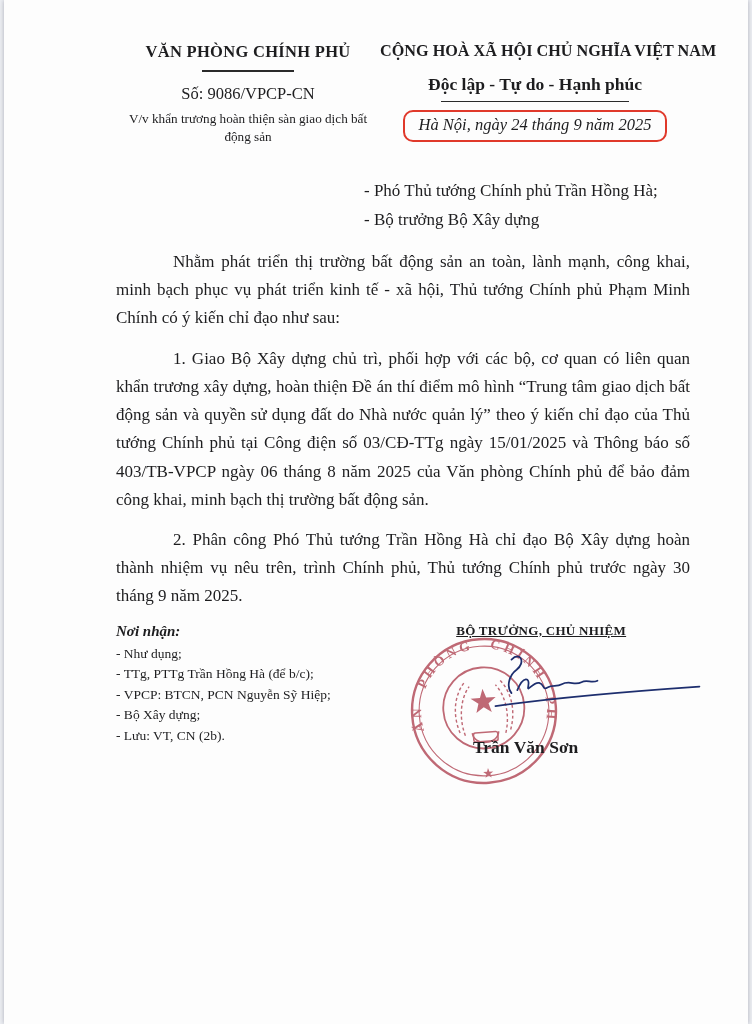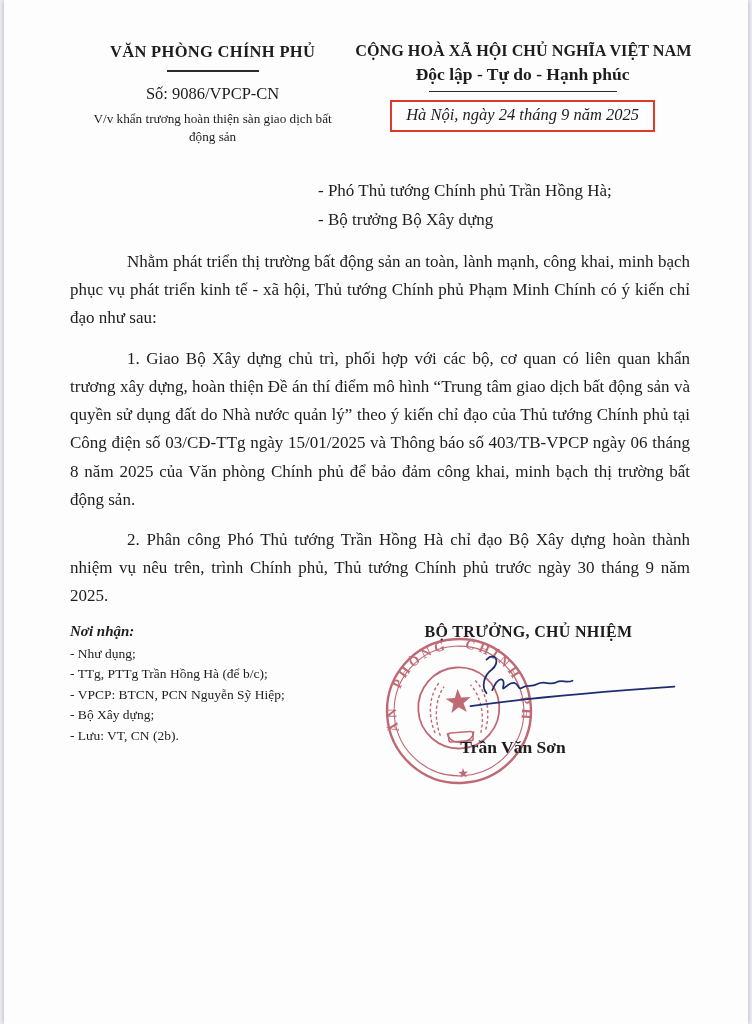--- a/index.html
+++ b/index.html
@@ -15,38 +15,38 @@
     font-family:"Liberation Serif","DejaVu Serif",serif;
     color:var(--text-color);
   }
   .page{
     position:relative;
     width:744px;
     height:1024px;
     margin:0 auto;
     background:#fdfdfd;
     box-shadow:0 0 5px rgba(90,90,110,.45);
-    padding:42px 58px 30px 66px;
+    padding:42px 58px 30px 112px;
     overflow:hidden;
   }
   
   .header{display:flex;}
   .header-left{width:46%;text-align:center;}
   .header-right{width:54%;text-align:center;}
   .org-name{font-weight:bold;font-size:16.5px;letter-spacing:.3px;white-space:nowrap;}
   .rule-left{width:92px;border:0;border-top:2px solid #2a2a2a;margin:8px auto 12px;}
   .doc-number{font-size:16.5px;}
   .doc-subject{font-size:13.2px;line-height:1.4;max-width:250px;margin:6px auto 0;}
   .national-title{font-weight:bold;font-size:16.2px;white-space:nowrap;}
-  .motto{font-weight:bold;font-size:17.5px;margin-top:3px;}
+  .motto{font-weight:bold;font-size:17.5px;margin-top:13px;}
   .rule-right{width:188px;border:0;border-top:1.5px solid #2a2a2a;margin:6px auto 8px;}
   .date-box{
     display:inline-block;
     border:2.5px solid var(--highlight-red);
-    border-radius:0;
+    border-radius:10px;
     padding:3px 14px 5px;
     font-style:italic;
     font-size:16.5px;
     white-space:nowrap;
   }
   
   .recipients{margin-top:34px;}
   .salutation{margin-left:168px;font-size:17px;}
   .recipient-list{margin:29px 0 0 248px;}
   .recipient-item{font-size:17px;margin-bottom:9px;}
@@ -59,21 +59,21 @@
     font-size:17px;
     line-height:1.66;
   }
   
   .footer{display:flex;margin-top:4px;}
   .footer-left{width:45%;}
   .noi-nhan-label{font-weight:bold;font-style:italic;font-size:15px;}
   .noi-nhan-list{margin-top:4px;}
   .noi-nhan-item{font-size:13.5px;line-height:1.52;}
   .footer-right{width:55%;position:relative;height:190px;text-align:center;padding-left:18px;}
-  .signer-title{font-weight:bold;font-size:16px;letter-spacing:.3px;position:relative;z-index:1;white-space:nowrap;}
+  .signer-title{font-weight:bold;font-size:13px;letter-spacing:.3px;position:relative;z-index:1;white-space:nowrap;text-decoration:underline;}
   .seal-svg{position:absolute;left:34px;top:12px;width:152px;height:152px;z-index:2;opacity:.85;transform:rotate(-4deg);}
   .sig-svg{position:absolute;left:112px;top:22px;width:220px;height:102px;z-index:3;}
   .signer-name{position:absolute;left:0;right:13px;top:114px;font-weight:bold;font-size:17.5px;z-index:4;}
   
   .seal-stroke{fill:none;stroke:var(--seal-red);}
   .seal-fill{fill:var(--seal-red);stroke:none;}
   .seal-text{fill:var(--seal-red);font-weight:bold;font-size:13px;letter-spacing:3.5px;word-spacing:9px;font-family:"Liberation Serif","DejaVu Serif",serif;}
   .sig-stroke{fill:none;stroke:var(--signature-ink);stroke-width:2.4;stroke-linecap:round;}
 </style>
 </head>

